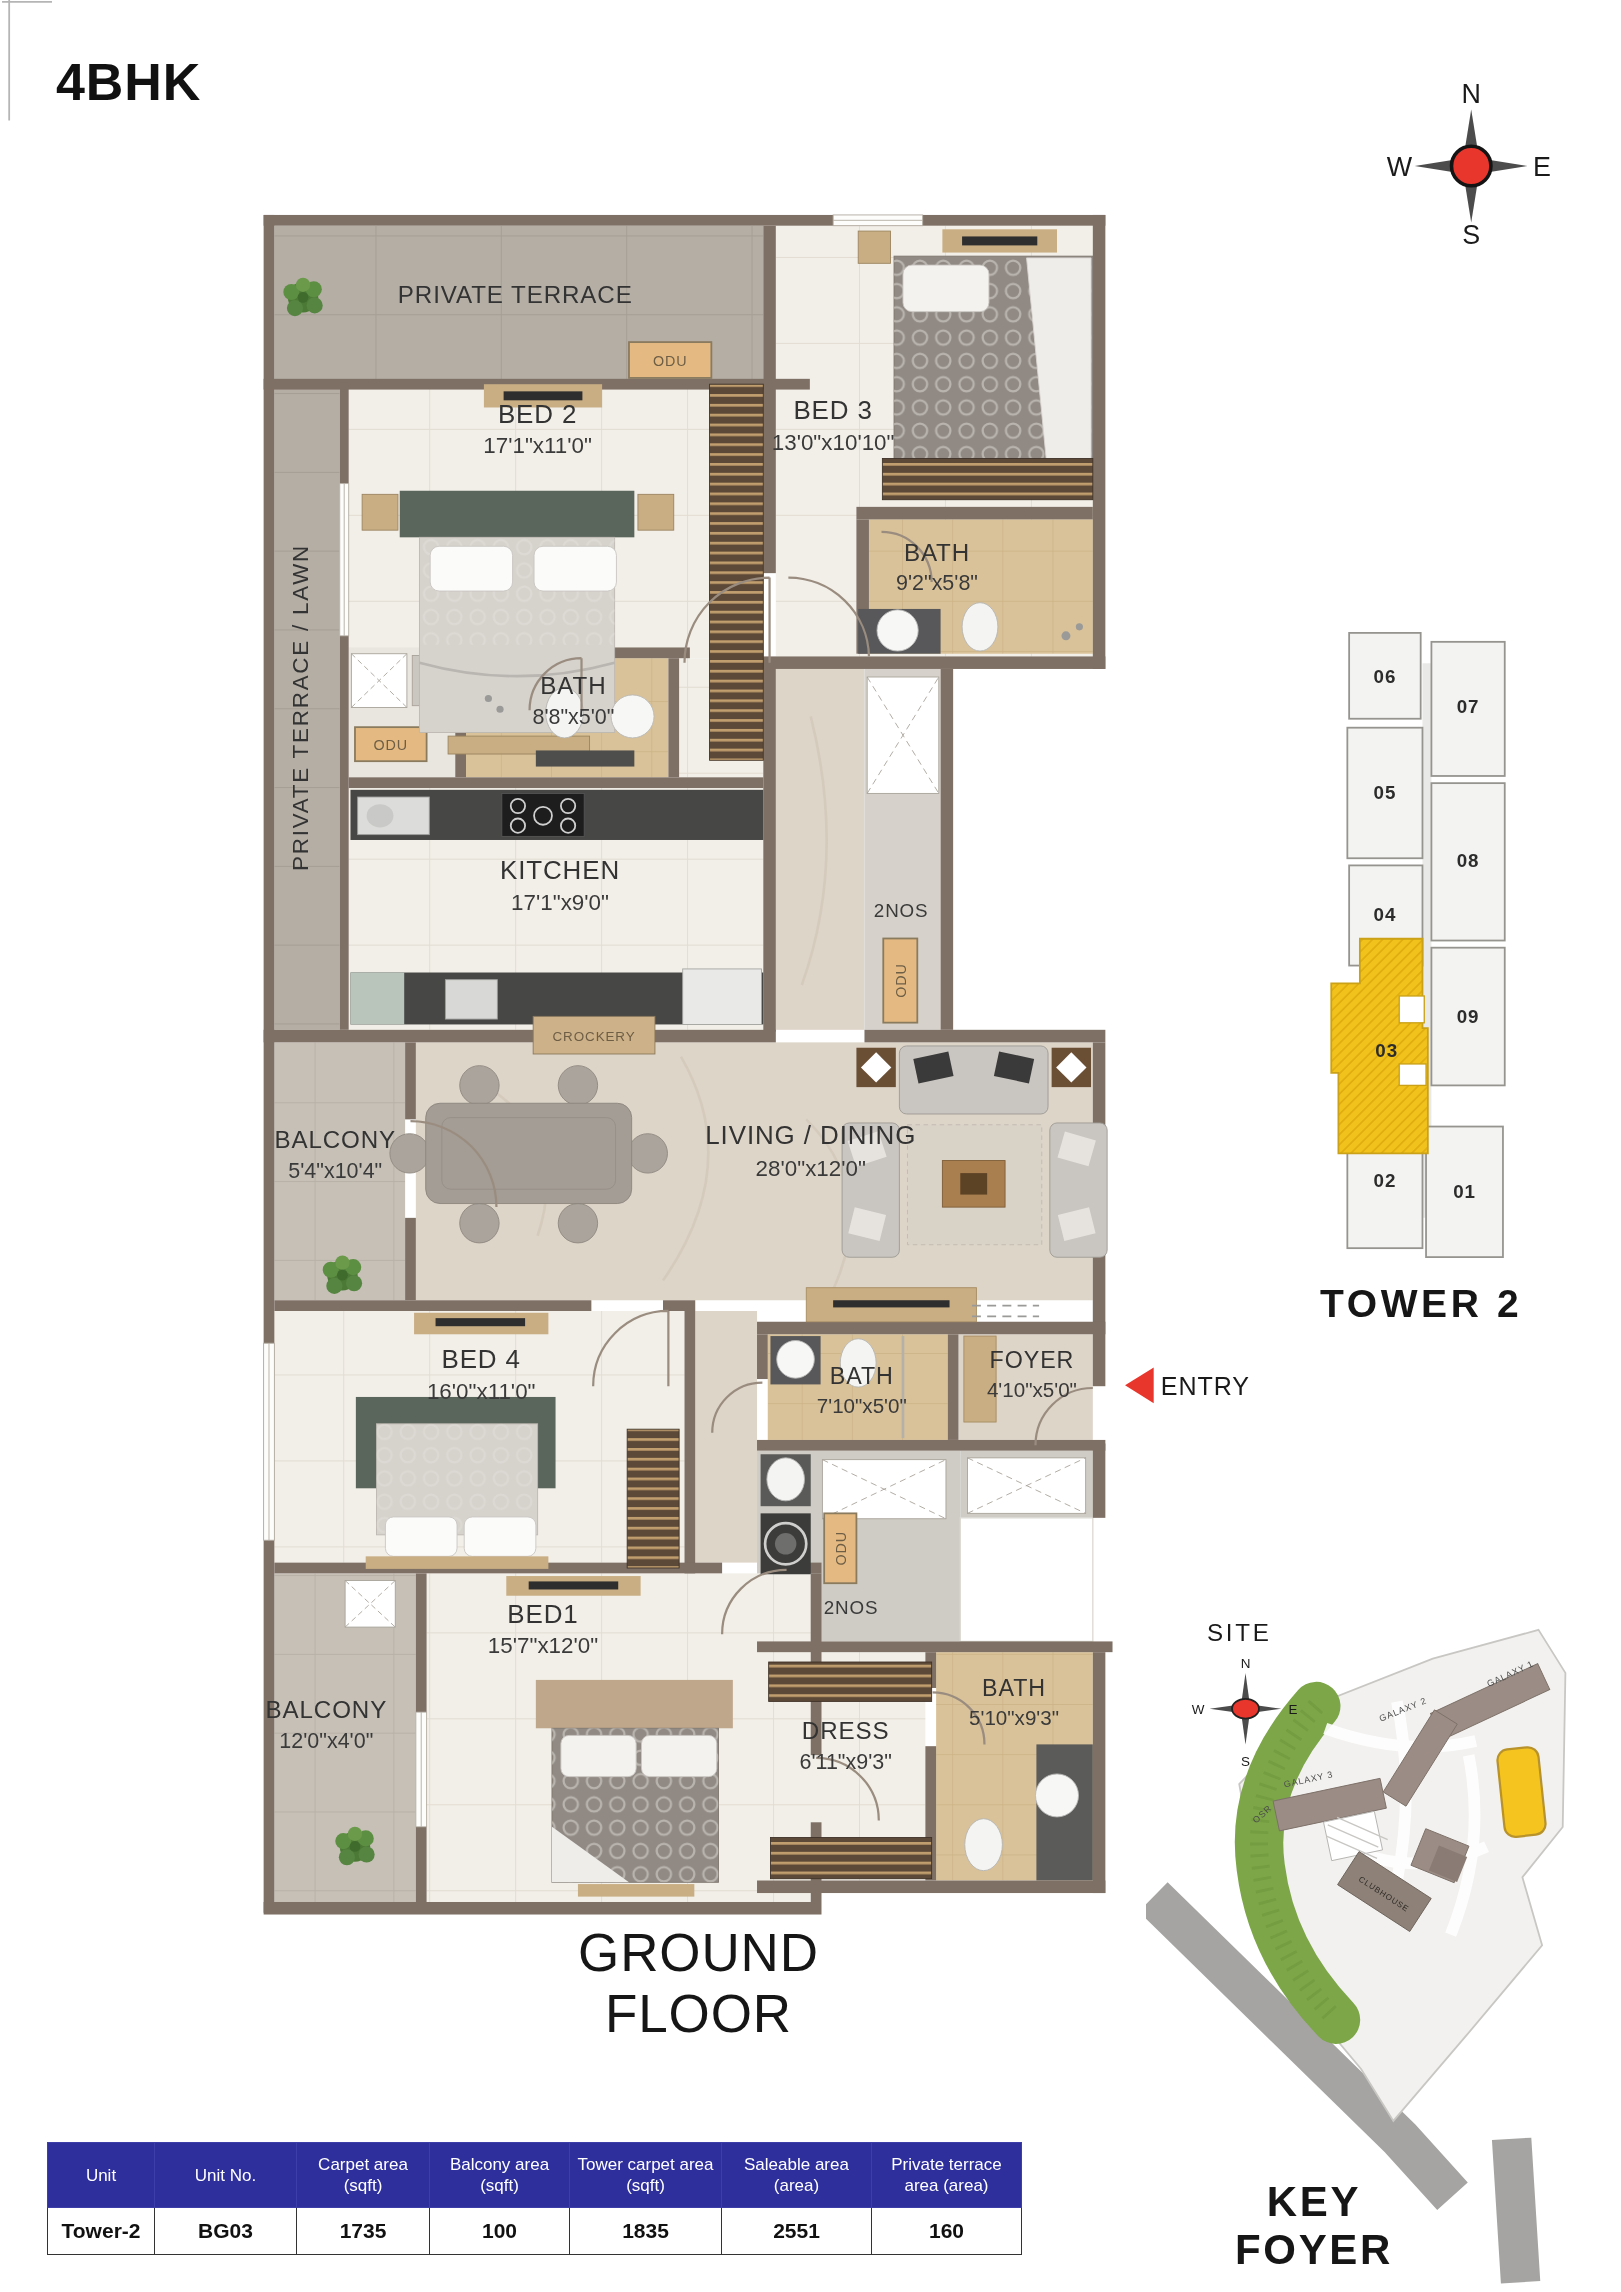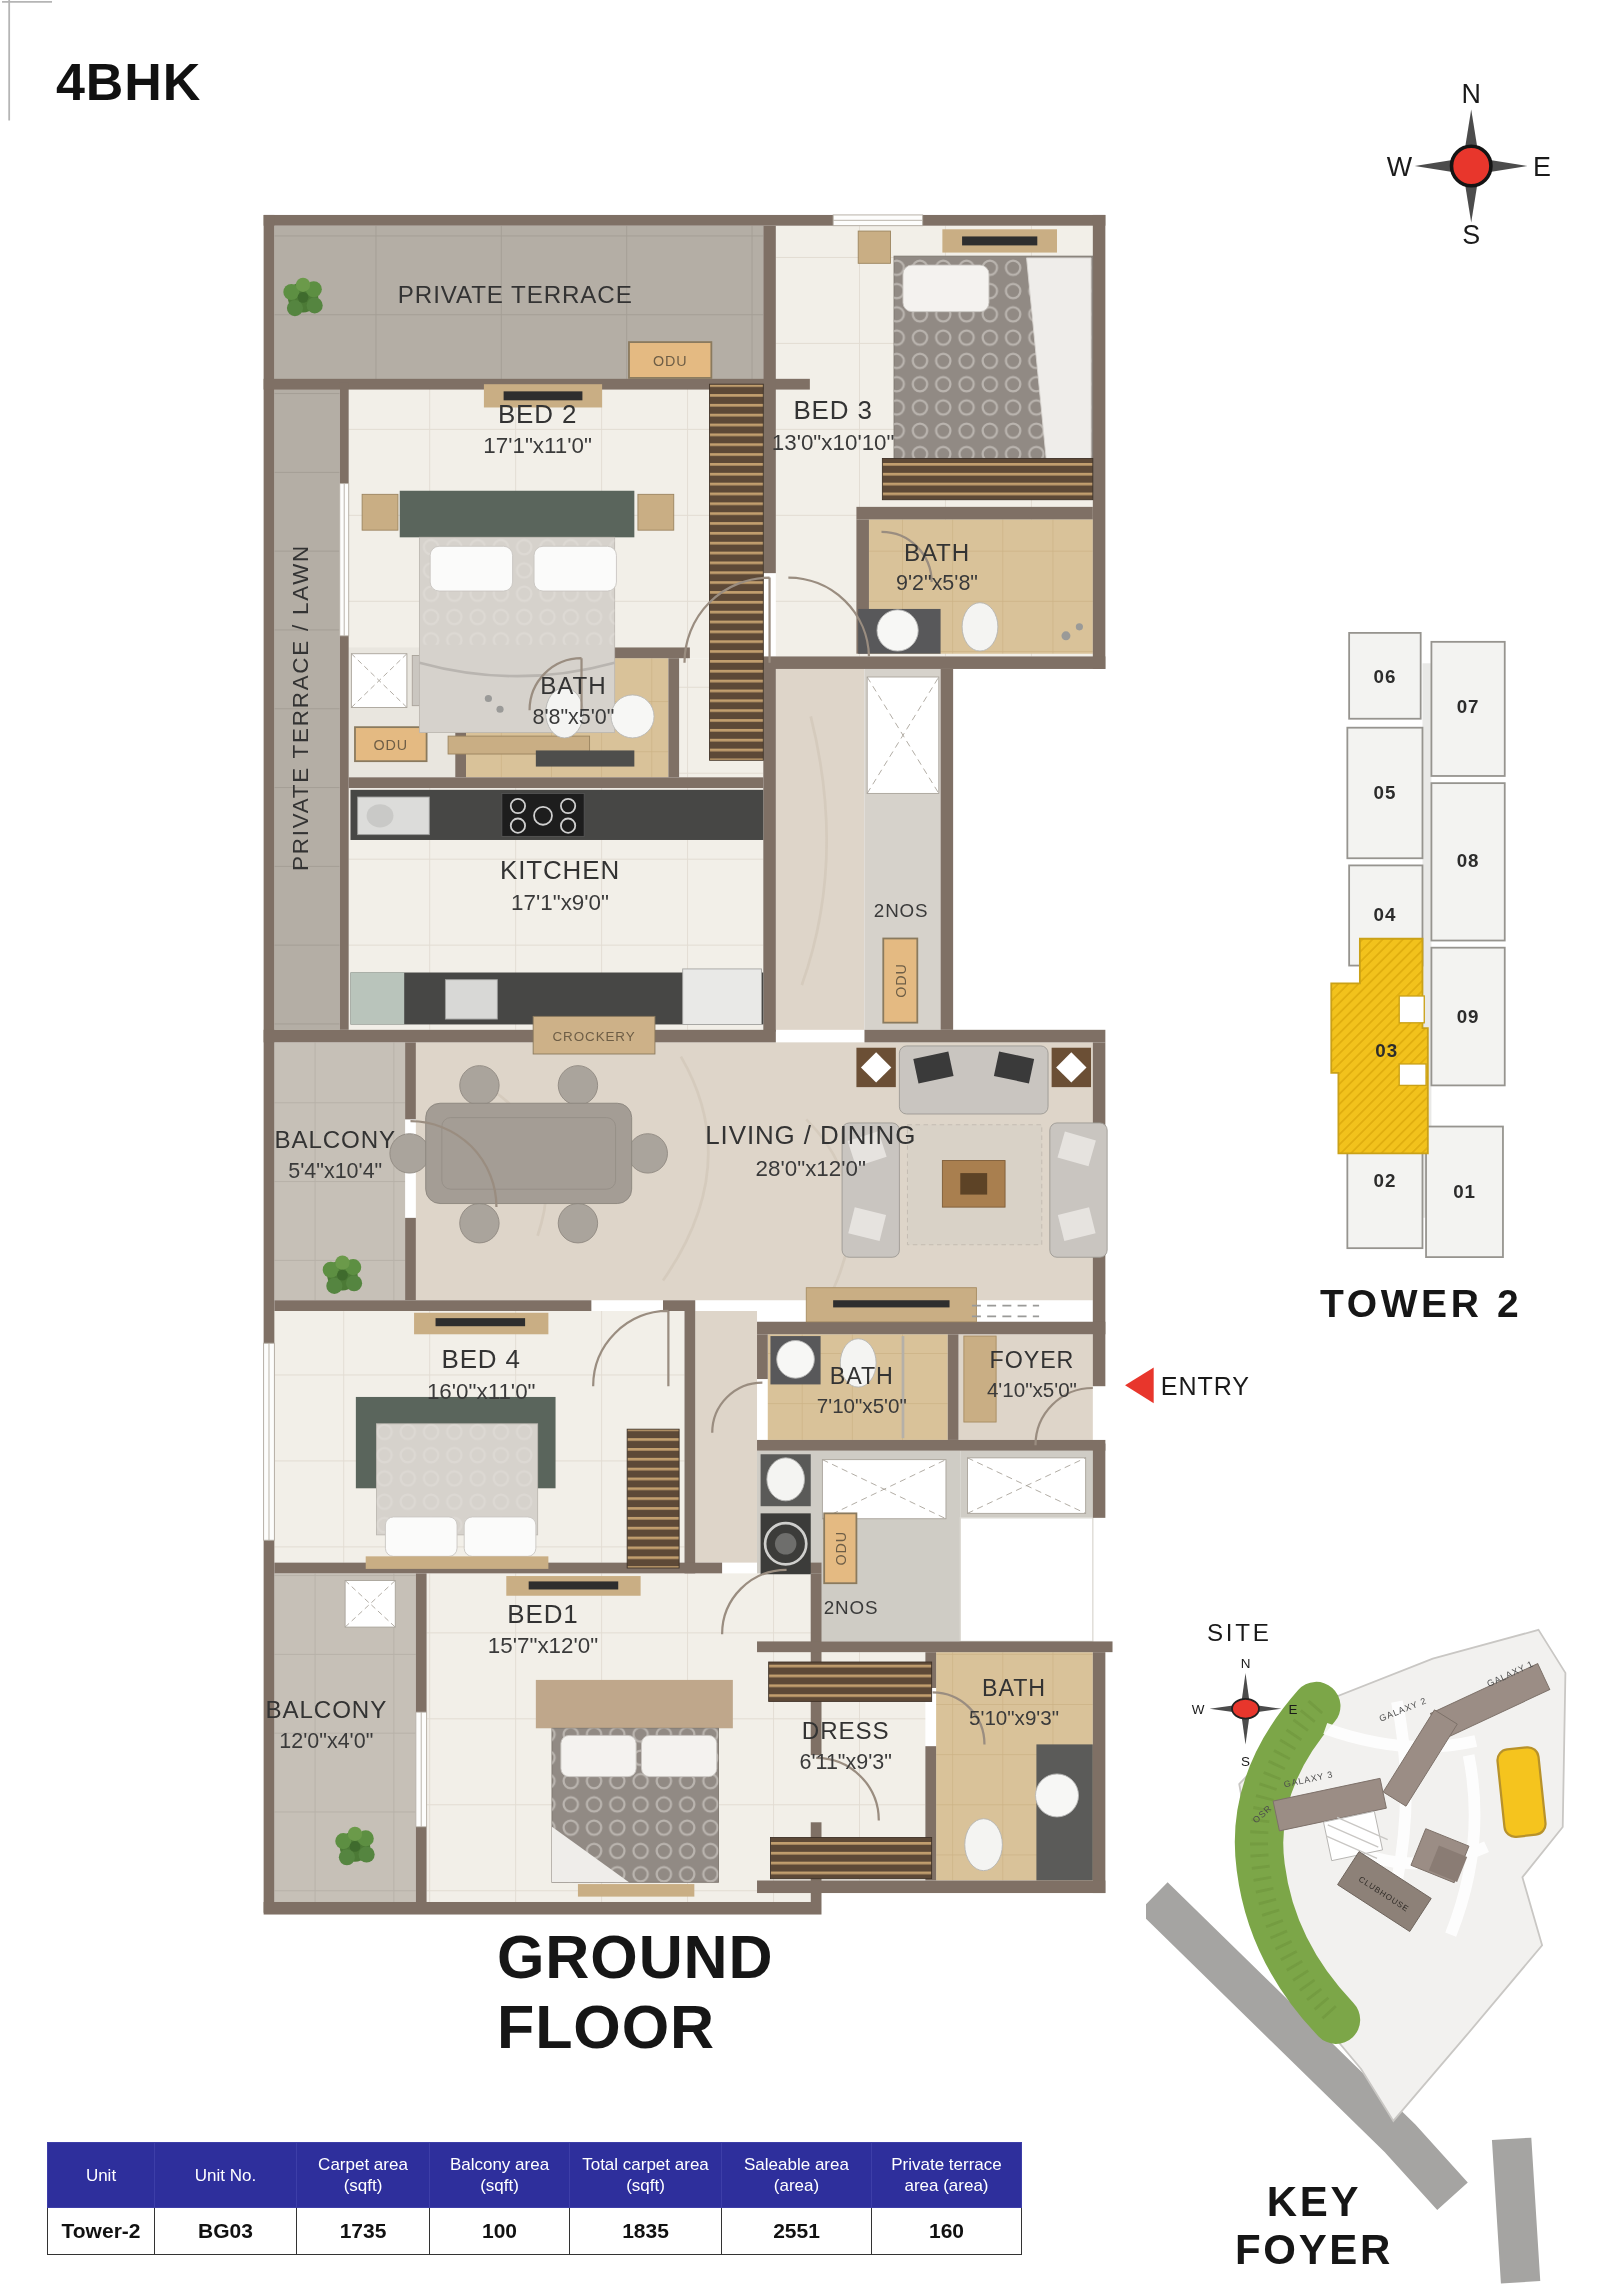--- a/index.html
+++ b/index.html
@@ -2,21 +2,21 @@
 <html style="font-size:14.3px"><head>
 <meta charset="utf-8">
 <style>
   html,body{margin:0;padding:0;background:#ffffff;}
   .page{
     position:relative;width:1621px;height:2293px;background:#fff;overflow:hidden;
     font-family:"Liberation Sans","DejaVu Sans",sans-serif;color:#222;padding-left:44px;
   }
   .abs{position:absolute;}
   .page-title{left:56px;top:52px;font-size:52px;font-weight:700;letter-spacing:0.9px;color:#111;}
-  .floor-title{left:497px;top:1922px;width:403px;font-size:61px;font-weight:700;letter-spacing:0.9px;color:#161616;}
+  .floor-title{left:497px;top:1922px;width:403px;text-align:center;font-size:53px;font-weight:400;letter-spacing:0.9px;color:#161616;}
   .tower-title{left:1320px;top:1282px;width:233px;font-size:39px;font-weight:700;letter-spacing:3.6px;color:#161616;}
   .keyplan-title{left:1184px;top:2178px;width:260px;text-align:center;font-size:42px;font-weight:700;letter-spacing:2.7px;color:#161616;}
   svg text{font-family:"Liberation Sans","DejaVu Sans",sans-serif;}
   .room-name{font-size:29px;fill:#333;letter-spacing:1px;}
   .room-size{font-size:25px;fill:#3a3a3a;}
   .tiny-label{font-size:16px;fill:#6e5e46;letter-spacing:1px;}
   .nos-label{font-size:21px;fill:#3a3a3a;letter-spacing:1px;}
   .unit-num{font-size:21px;font-weight:700;fill:#2c2c2c;letter-spacing:1px;}
   .site-label{font-size:10px;fill:#4c4c4c;letter-spacing:1px;}
   
@@ -556,21 +556,21 @@
           <col style="width:152px">
           <col style="width:150px">
           <col style="width:150px">
       </colgroup>
       <thead>
         <tr>
           <th>Unit</th>
           <th>Unit No.</th>
           <th>Carpet area (sqft)</th>
           <th>Balcony area (sqft)</th>
-          <th>Total carpet area (sqft)</th>
+          <th>Tower carpet area (sqft)</th>
           <th>Saleable area (area)</th>
           <th>Private terrace area (area)</th>
         </tr>
       </thead>
       <tbody>
         <tr>
           <td>Tower-2</td>
           <td>BG03</td>
           <td>1735</td>
           <td>100</td>

